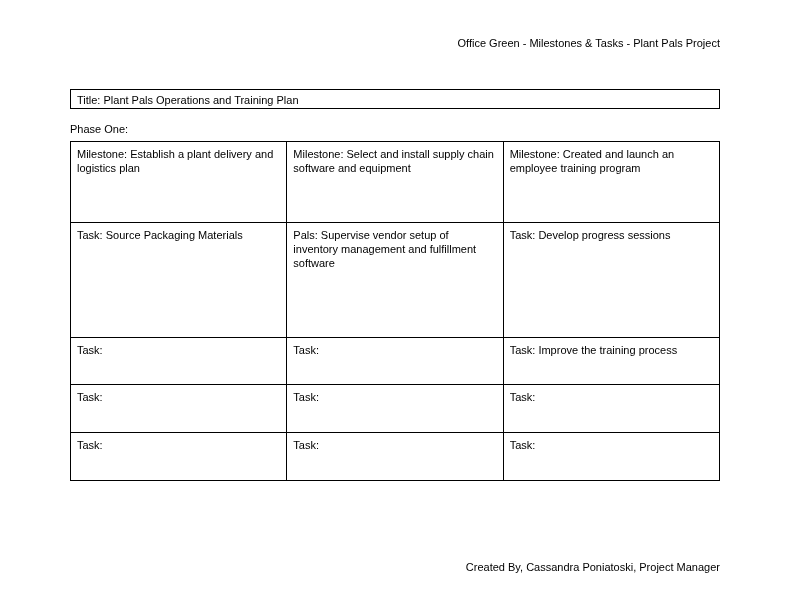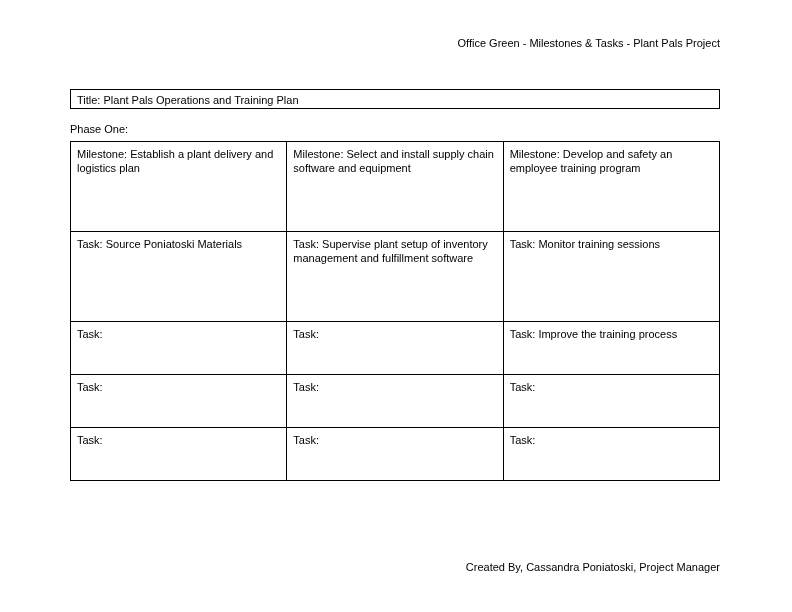--- a/index.html
+++ b/index.html
@@ -73,26 +73,26 @@
     <span>Title: Plant Pals Operations and Training Plan</span>
   </div>
 
   <div class="phase-label">Phase One:</div>
 
   <table class="tasks-table">
     <tbody>
         <tr>
       <td>Milestone: Establish a plant delivery and logistics plan</td>
       <td>Milestone: Select and install supply chain software and equipment</td>
-      <td>Milestone: Develop and safety an employee training program</td>
+      <td>Milestone: Created and launch an employee training program</td>
     </tr>
     <tr>
-      <td>Task: Source Poniatoski Materials</td>
-      <td>Task: Supervise plant setup of inventory management and fulfillment software</td>
-      <td>Task: Monitor training sessions</td>
+      <td>Task: Source Packaging Materials</td>
+      <td>Pals: Supervise vendor setup of inventory management and fulfillment software</td>
+      <td>Task: Develop progress sessions</td>
     </tr>
     <tr>
       <td>Task:</td>
       <td>Task:</td>
       <td>Task: Improve the training process</td>
     </tr>
     <tr>
       <td>Task:</td>
       <td>Task:</td>
       <td>Task:</td>

